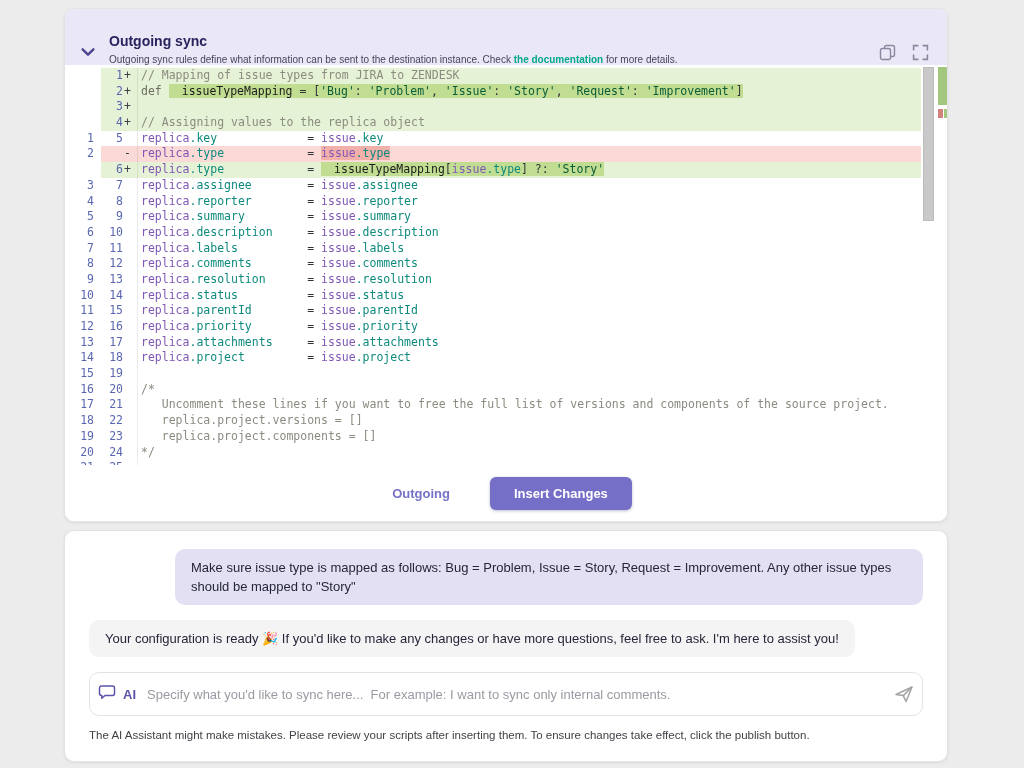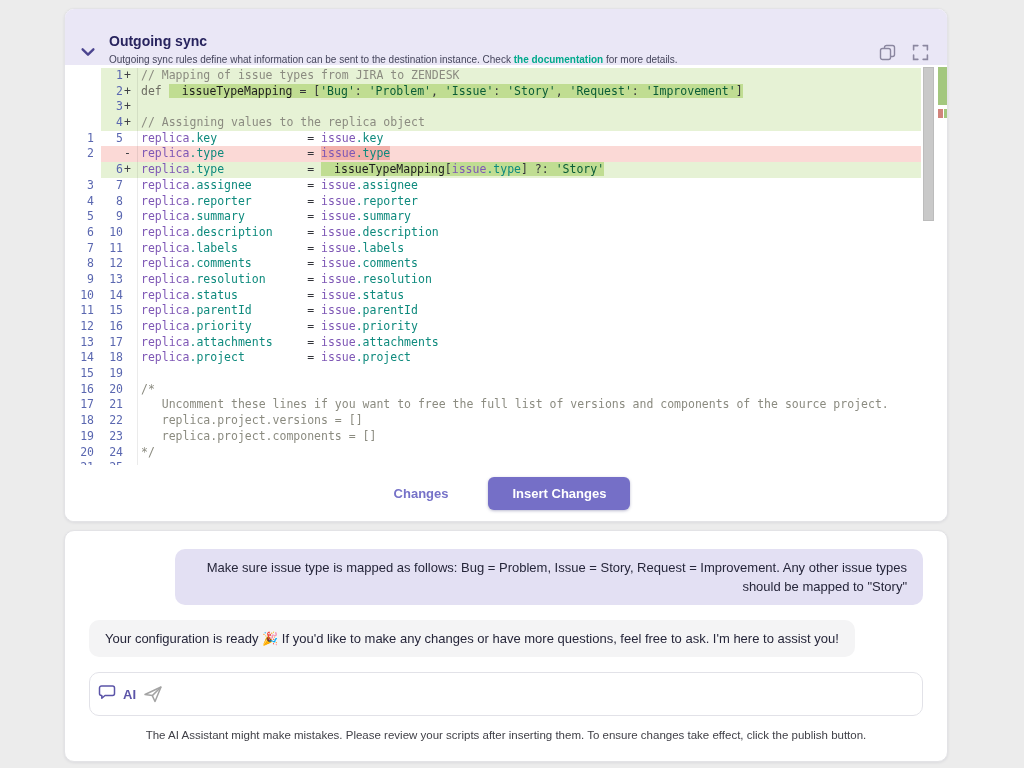--- a/index.html
+++ b/index.html
@@ -57,30 +57,30 @@
   .panel-actions { position:absolute; left:0; bottom:0; width:884px; height:56px;
                    display:flex; align-items:center; justify-content:center; gap:30px; background:#fff; }
   .btn-ghost { border:none; background:transparent; color:#7672c8; font-family:"Liberation Sans",sans-serif;
                font-size:13px; font-weight:bold; cursor:pointer; padding:8px 10px; }
   .btn-primary { border:none; background:#756fc7; color:#ffffff; font-family:"Liberation Sans",sans-serif;
                  font-size:13px; font-weight:bold; cursor:pointer; height:33px; padding:0 24px;
                  border-radius:6px; box-shadow:0 1px 3px rgba(60,60,120,0.35); }
 
   
   .bubble { border-radius:10px; font-size:13px; line-height:19px; color:#26263a; padding:9px 16px; }
-  .bubble.user { background:#e3e0f3; margin-left:86px;text-align:right; }
+  .bubble.user { background:#e3e0f3; margin-left:86px; }
   .bubble.bot  { background:#f4f4f5; margin-top:15px; width:fit-content; max-width:100%; }
   .input-row { margin-top:15px; height:44px; border:1px solid #e2e2e8; border-radius:10px;
                display:flex; align-items:center; padding:0 8px; gap:7px; background:#fff; }
   .ai-label { color:#5b54a8; font-weight:bold; font-size:13px; }
   .input-row input { flex:1; border:none; outline:none; font-family:"Liberation Sans",sans-serif;
                      font-size:13px; color:#333; background:transparent; margin-left:4px; }
   .input-row input::placeholder { color:#9a9aa2; }
   .send { cursor:pointer; display:flex; align-items:center; }
-  .disclaimer { margin-top:13px; text-align:center; font-size:11.5px; color:#3f3f46; }
+  .disclaimer { margin-top:13px; font-size:11.5px; color:#3f3f46; }
 </style>
 </head>
 <body>
 
 <div class="stage">
 
   <section class="card card-top">
 
     <header class="panel-header">
       <span class="chevron">
@@ -320,39 +320,40 @@
         </div>
       <div class="sb-thumb"></div>
       <div class="ruler">
         <div class="mark-add"></div>
         <div class="mark-del"></div>
         <div class="mark-add2"></div>
       </div>
     </div>
 
     <div class="panel-actions">
-      <button class="btn-ghost">Changes</button>
+      <button class="btn-ghost">Outgoing</button>
       <button class="btn-primary">Insert Changes</button>
     </div>
   </section>
 
   <section class="card card-chat">
     <div class="bubble user">
       <span>Make sure issue type is mapped as follows: Bug = Problem, Issue = Story, Request = Improvement. Any other issue types should be mapped to "Story"</span>
     </div>
     <div class="bubble bot">
       <span>Your configuration is ready 🎉 If you'd like to make any changes or have more questions, feel free to ask. I'm here to assist you!</span>
     </div>
     <div class="input-row">
       <span>
         <svg width="18" height="18" viewBox="0 0 18 18">
             <path d="M3.5 3 h11 a2 2 0 0 1 2 2 v5.5 a2 2 0 0 1 -2 2 h-7.5 l-3.2 2.8 v-2.8 h-0.3 a2 2 0 0 1 -2 -2 V5 a2 2 0 0 1 2 -2 z" fill="none" stroke="#5b54a8" stroke-width="1.5" stroke-linejoin="round"></path>
           </svg>
       </span>
       <span class="ai-label">AI</span>
+      <input type="text" placeholder="Specify what you'd like to sync here...  For example: I want to sync only internal comments." style="">
       <span class="send">
         <svg width="20" height="20" viewBox="0 0 20 20">
             <path d="M2 10.5 L18 3 L12 17.5 L9.3 11.6 Z" fill="none" stroke="#a3a3a3" stroke-width="1.5" stroke-linejoin="round"></path>
             <path d="M9.3 11.6 L18 3" fill="none" stroke="#a3a3a3" stroke-width="1.5"></path>
           </svg>
       </span>
     </div>
     <p class="disclaimer">The AI Assistant might make mistakes. Please review your scripts after inserting them. To ensure changes take effect, click the publish button.</p>
   </section>
 

